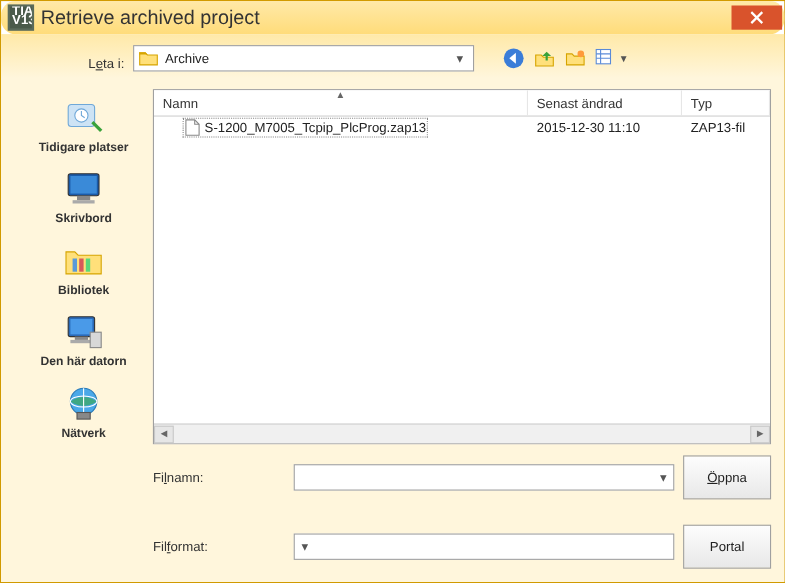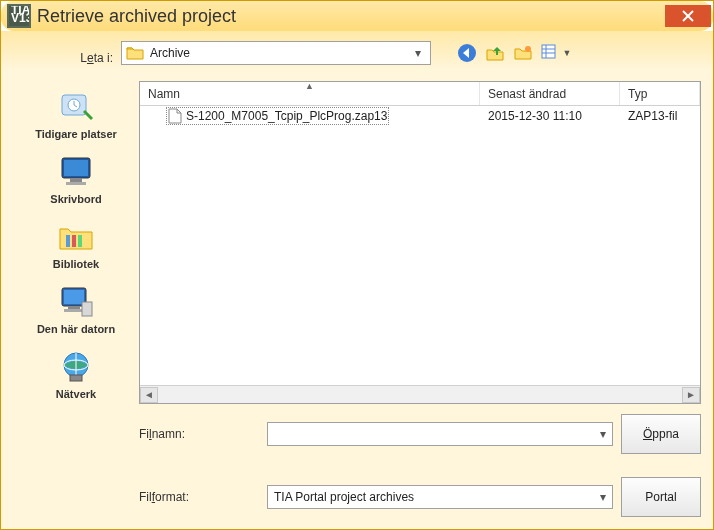--- a/index.html
+++ b/index.html
@@ -237,21 +237,20 @@
           <div class="txt"></div>
           <div class="caret">▾</div>
         </div>
         <div class="btn">
             <span><u>Ö</u>ppna</span>
           </div>
       </div>
       <div class="brow">
         <div class="blbl">Fil<u>f</u>ormat:</div>
         <div class="bcombo">
-          <div class="txt">TIA Portal project archives</div>
           <div class="caret">▾</div>
         </div>
         <div class="btn">Portal</div>
       </div>
     </div>
 
   </div>
 </div>
 
 </body></html>

